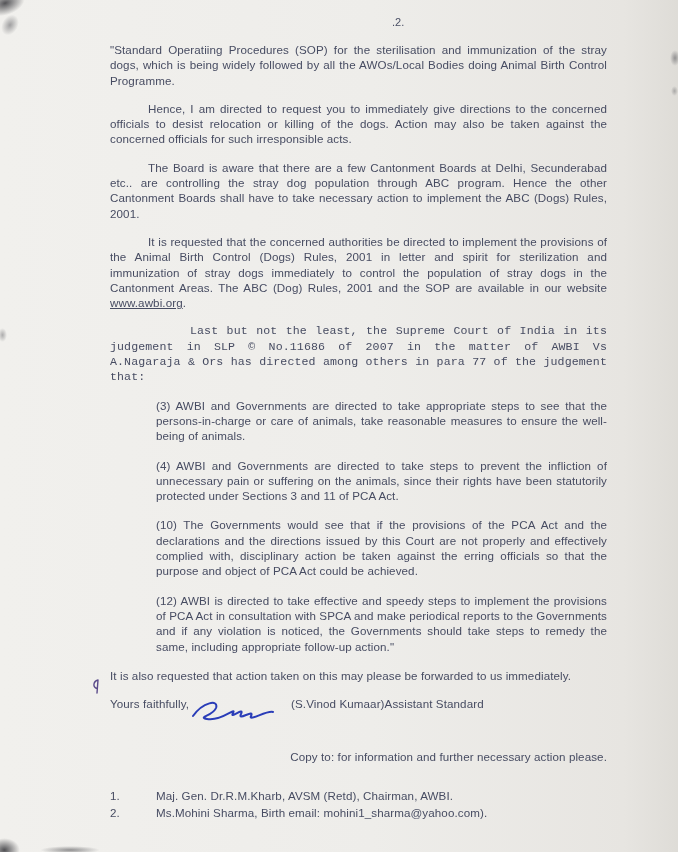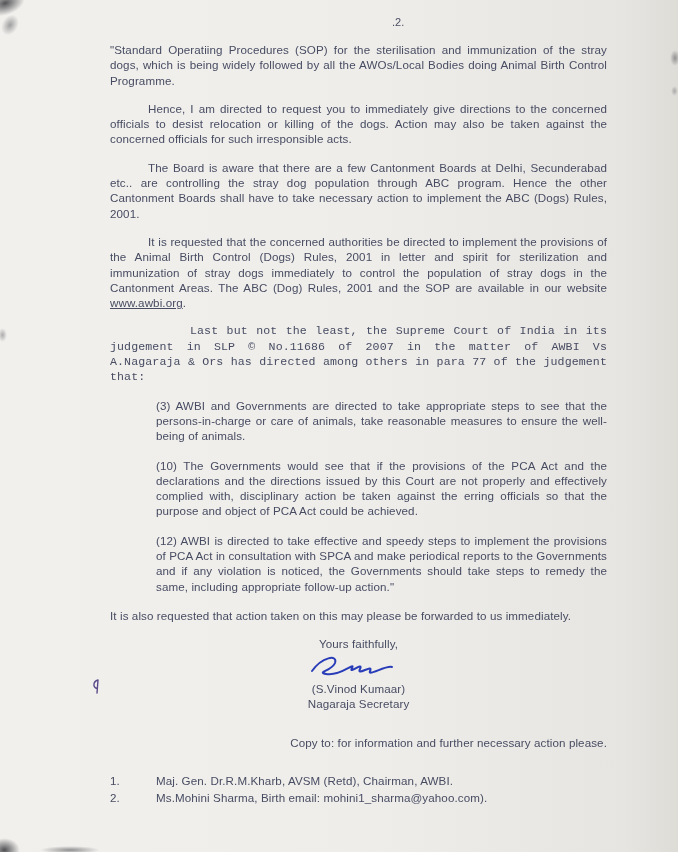--- a/index.html
+++ b/index.html
@@ -22,21 +22,21 @@
     text-align:justify;
     letter-spacing:0.1px;
   }
   .content p { margin:0 0 13px 0; }
   p.indent { text-indent:38px; }
   p.indent-lg { text-indent:80px;font-family:Liberation Mono, monospace; }
   .quote-block { margin-left:46px; }
   .quote-block p { margin:0 0 14px 0; }
   a.doclink { color:#474c62; text-decoration:underline; cursor:pointer; }
   .closing {
-    display:flex; flex-direction:column; align-items:center;
+    display:flex; flex-direction:row; align-items:flex-start;
     text-align:right;
   }
   .closing .line { line-height:15px; }
   .signature { margin:2px 14px -2px 0; }
   .copy-to { margin-top:24px; text-align:right; }
   .dist-list { margin-top:23px; }
   .dist-row { display:flex; text-align:left; margin-bottom:2px; }
   .dist-row .num { width:46px; flex:0 0 46px; }
   
   .smudge { position:absolute; pointer-events:none; }
@@ -86,35 +86,36 @@
     <p class="indent">Hence, I am directed to request you to immediately give directions to the concerned officials to desist relocation or killing of the dogs. Action may also be taken against the concerned officials for such irresponsible acts.</p>
 
     <p class="indent">The Board is aware that there are a few Cantonment Boards at Delhi, Secunderabad etc.. are controlling the stray dog population through ABC program. Hence the other Cantonment Boards shall have to take necessary action to implement the ABC (Dogs) Rules, 2001.</p>
 
     <p class="indent"><span>It is requested that the concerned authorities be directed to implement the provisions of the Animal Birth Control (Dogs) Rules, 2001 in letter and spirit for sterilization and immunization of stray dogs immediately to control the population of stray dogs in the Cantonment Areas. The ABC (Dog) Rules, 2001 and the SOP are available in our website </span><a class="doclink">www.awbi.org</a><span>.</span></p>
 
     <p class="indent-lg">Last but not the least, the Supreme Court of India in its judgement in SLP © No.11686 of 2007 in the matter of AWBI Vs A.Nagaraja &amp; Ors has directed among others in para 77 of the judgement that:</p>
 
     <div class="quote-block">
       <p>(3) AWBI and Governments are directed to take appropriate steps to see that the persons-in-charge or care of animals, take reasonable measures to ensure the well-being of animals.</p>
+      <p>(4) AWBI and Governments are directed to take steps to prevent the infliction of unnecessary pain or suffering on the animals, since their rights have been statutorily protected under Sections 3 and 11 of PCA Act.</p>
       <p>(10) The Governments would see that if the provisions of the PCA Act and the declarations and the directions issued by this Court are not properly and effectively complied with, disciplinary action be taken against the erring officials so that the purpose and object of PCA Act could be achieved.</p>
       <p>(12) AWBI is directed to take effective and speedy steps to implement the provisions of PCA Act in consultation with SPCA and make periodical reports to the Governments and if any violation is noticed, the Governments should take steps to remedy the same, including appropriate follow-up action."</p>
     </div>
 
     <p>It is also requested that action taken on this may please be forwarded to us immediately.</p>
 
     <div class="closing">
       <div class="line">Yours faithfully,</div>
       <div class="signature">
         <svg width="88" height="26" viewBox="0 0 88 26">
           <path d="M4 18 C 14 4, 30 1, 27 10 C 24 18, 8 19, 18 21 C 32 24, 48 8, 44 15 C 40 22, 56 8, 52 16 C 48 24, 66 10, 62 18 C 59 24, 78 12, 84 14" stroke="#2a3db8" stroke-width="2" fill="none" stroke-linecap="round" stroke-linejoin="round"></path>
         </svg>
       </div>
       <div class="line">(S.Vinod Kumaar)</div>
-      <div class="line">Nagaraja Secretary</div>
+      <div class="line">Assistant Standard</div>
     </div>
 
     <div class="copy-to">Copy to: for information and further necessary action please.</div>
 
     <div class="dist-list">
       <div class="dist-row">
         <span class="num">1.</span>
         <span>Maj. Gen. Dr.R.M.Kharb, AVSM (Retd), Chairman, AWBI.</span>
       </div>
       <div class="dist-row">

